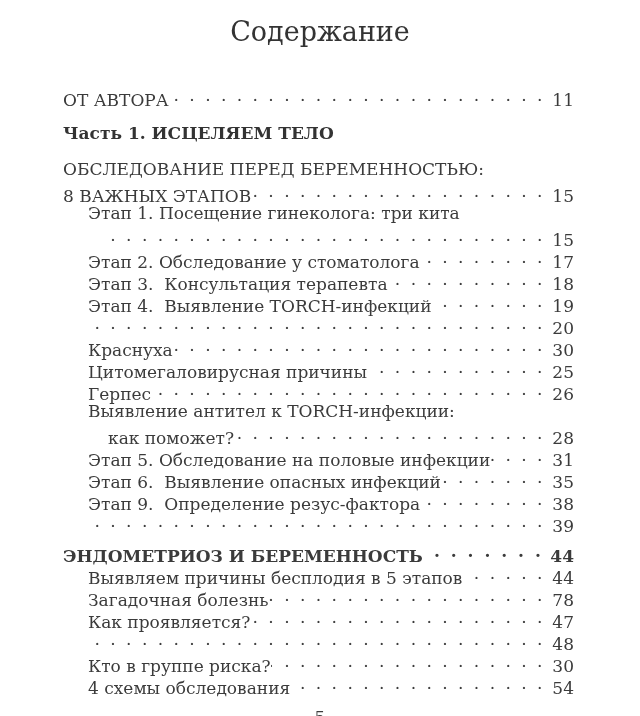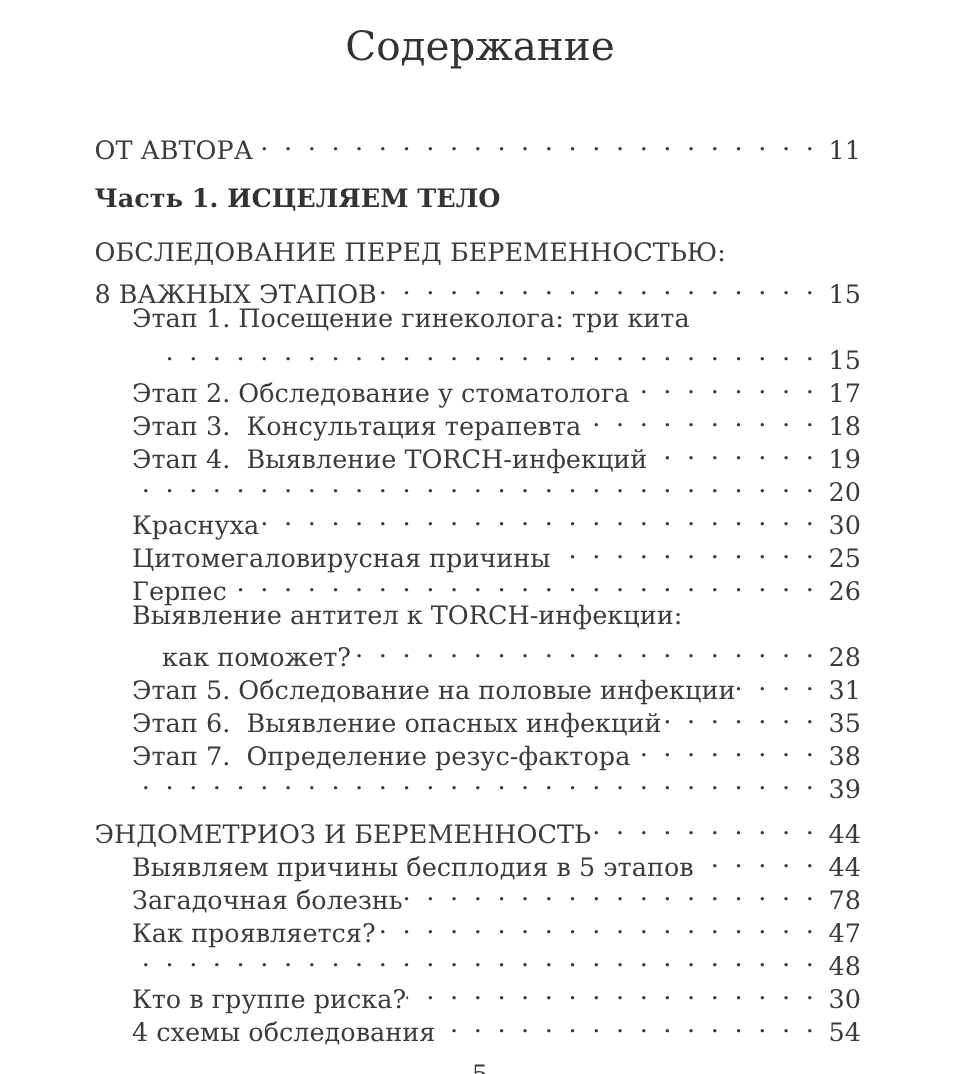--- a/index.html
+++ b/index.html
@@ -54,21 +54,21 @@
     color: #3b3b3b;
   }
   .pg {
     margin-left: 7px;
     min-width: 22px;
     text-align: right;
   }
   .mt-first   { margin-top: 34px; }
   .mt-part    { margin-top: 16px; }
   .mt-block1  { margin-top: 14px; }
-  .mt-block2  { margin-top: 8px; }
+  .mt-block2  { margin-top: 8px; font-weight: bold; }
   .footer {
     margin-top: 12px;
     text-align: center;
     font-size: 17px;
     line-height: 22px;
     color: #3b3b3b;
   }
 </style>
 </head>
 <body>
@@ -150,21 +150,21 @@
       <span class="t">Этап 5. Обследование на половые инфекции</span>
       <span class="leader"></span>
       <span class="pg">31</span>
     </div>
     <div class="row lvl1">
       <span class="t">Этап 6.  Выявление опасных инфекций</span>
       <span class="leader"></span>
       <span class="pg">35</span>
     </div>
     <div class="row lvl1">
-      <span class="t">Этап 7.  Определение резус-фактора</span>
+      <span class="t">Этап 9.  Определение резус-фактора</span>
       <span class="leader"></span>
       <span class="pg">38</span>
     </div>
     <div class="row lvl1">
       <span class="leader"></span>
       <span class="pg">39</span>
     </div>
 
     <div class="row lvl0 mt-block2">
       <span class="t">ЭНДОМЕТРИОЗ И БЕРЕМЕННОСТЬ</span>

